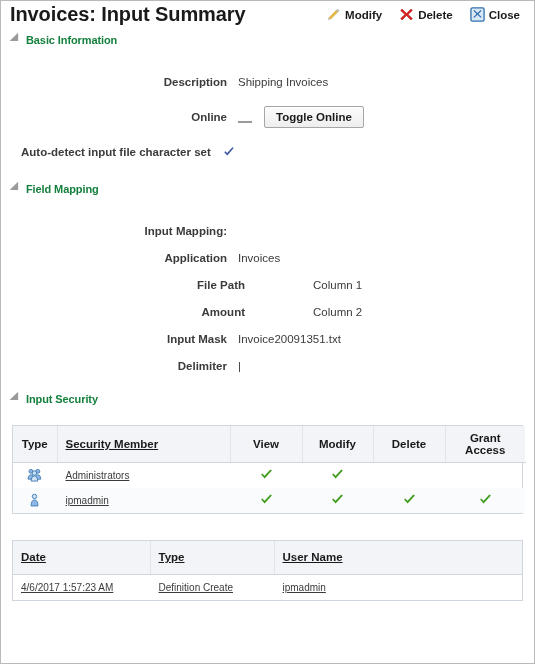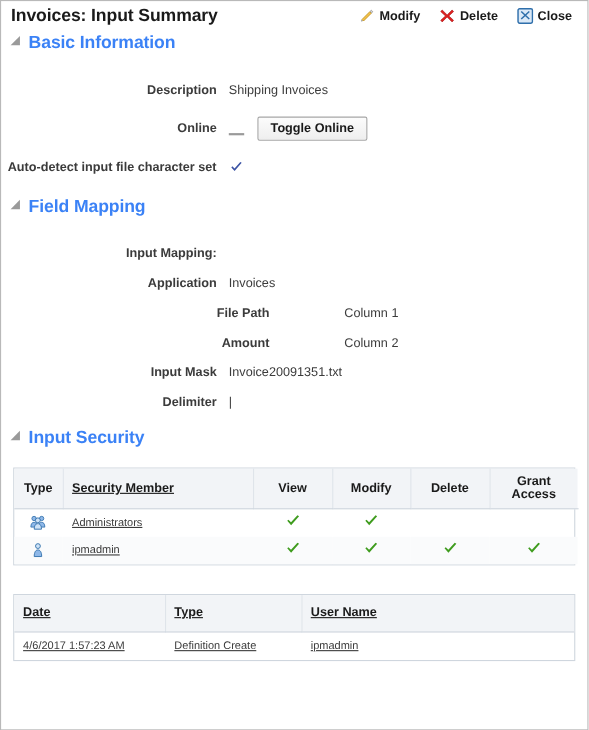--- a/index.html
+++ b/index.html
@@ -27,21 +27,21 @@
   
   .titlebar {
     position: relative;
     height: 27px;
     padding: 0 8px 0 9px;
     display: flex;
     align-items: center;
     justify-content: space-between;
   }
   .page-title {
-    font-size: 16px;
+    font-size: 20px;
     font-weight: bold;
     color: #1a1a1a;
     letter-spacing: -0.1px;
     white-space: nowrap;
   }
   .toolbar {
     display: flex;
     align-items: center;
     gap: 17px;
     padding-right: 6px;
@@ -79,37 +79,37 @@
     height: 0;
     border-left: 6px solid #9a9a9a;
     border-top: 6px solid transparent;
     border-bottom: 6px solid transparent;
     transform: rotate(45deg);
     flex: 0 0 auto;
     position: relative;
     top: -1px;
   }
   .section-title {
-    font-size: 16px;
-    font-weight: bold;
-    color: #3b82f6;
+    font-size: 11px;
+    font-weight: bold;
+    color: #15803d;
     letter-spacing: -0.1px;
   }
 
   
   .form {
     padding-top: 4px;
   }
   .frow {
     display: flex;
     align-items: center;
     min-height: 27px;
   }
   .flabel {
-    width: 207px;
+    width: 237px;
     text-align: right;
     font-size: 11.5px;
     font-weight: bold;
     color: #3b3b3b;
     padding-right: 11px;
     box-sizing: border-box;
     white-space: nowrap;
   }
   .flabel.sub {
     width: 255px;
@@ -119,21 +119,21 @@
     font-size: 11.5px;
     color: #3b3b3b;
     white-space: nowrap;
   }
   .fvalue.col {
     padding-left: 57px;
   }
   .frow.full .flabel {
     width: auto;
     text-align: left;
-    padding-left: 6px;
+    padding-left: 20px;
     padding-right: 12px;
   }
 
   .online-dash {
     display: inline-block;
     width: 14px;
     border-bottom: 2px solid #9a9a9a;
     margin-right: 12px;
     position: relative;
     top: 5px;

